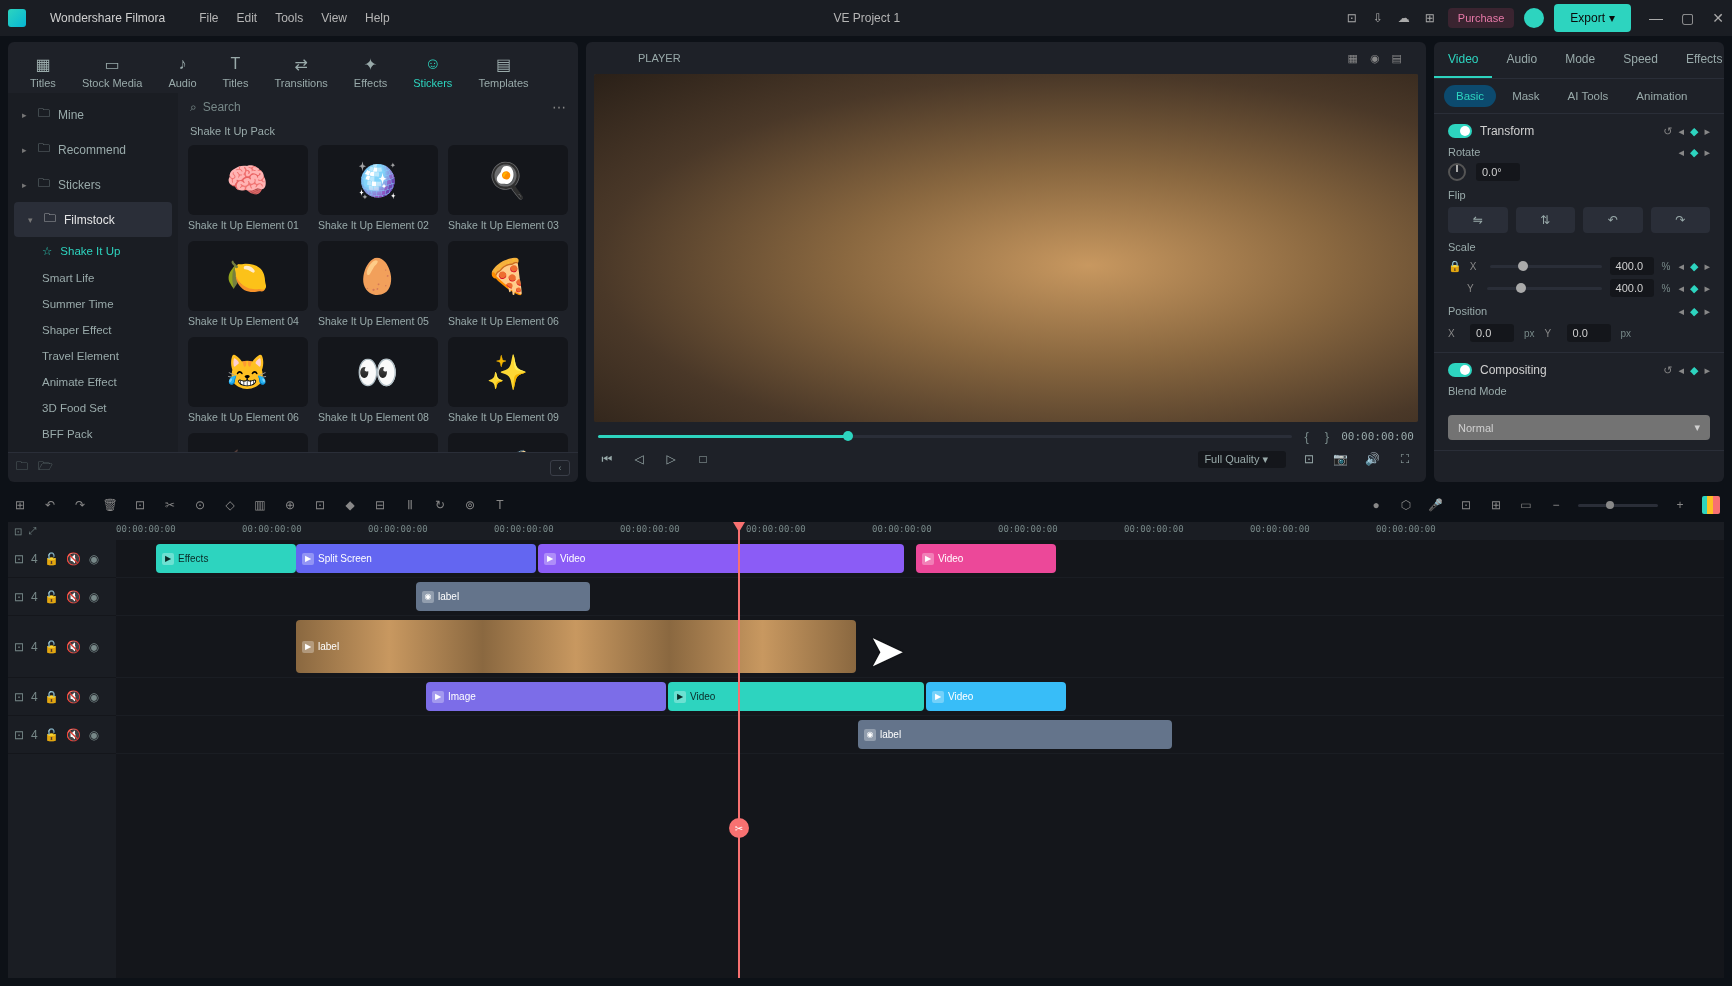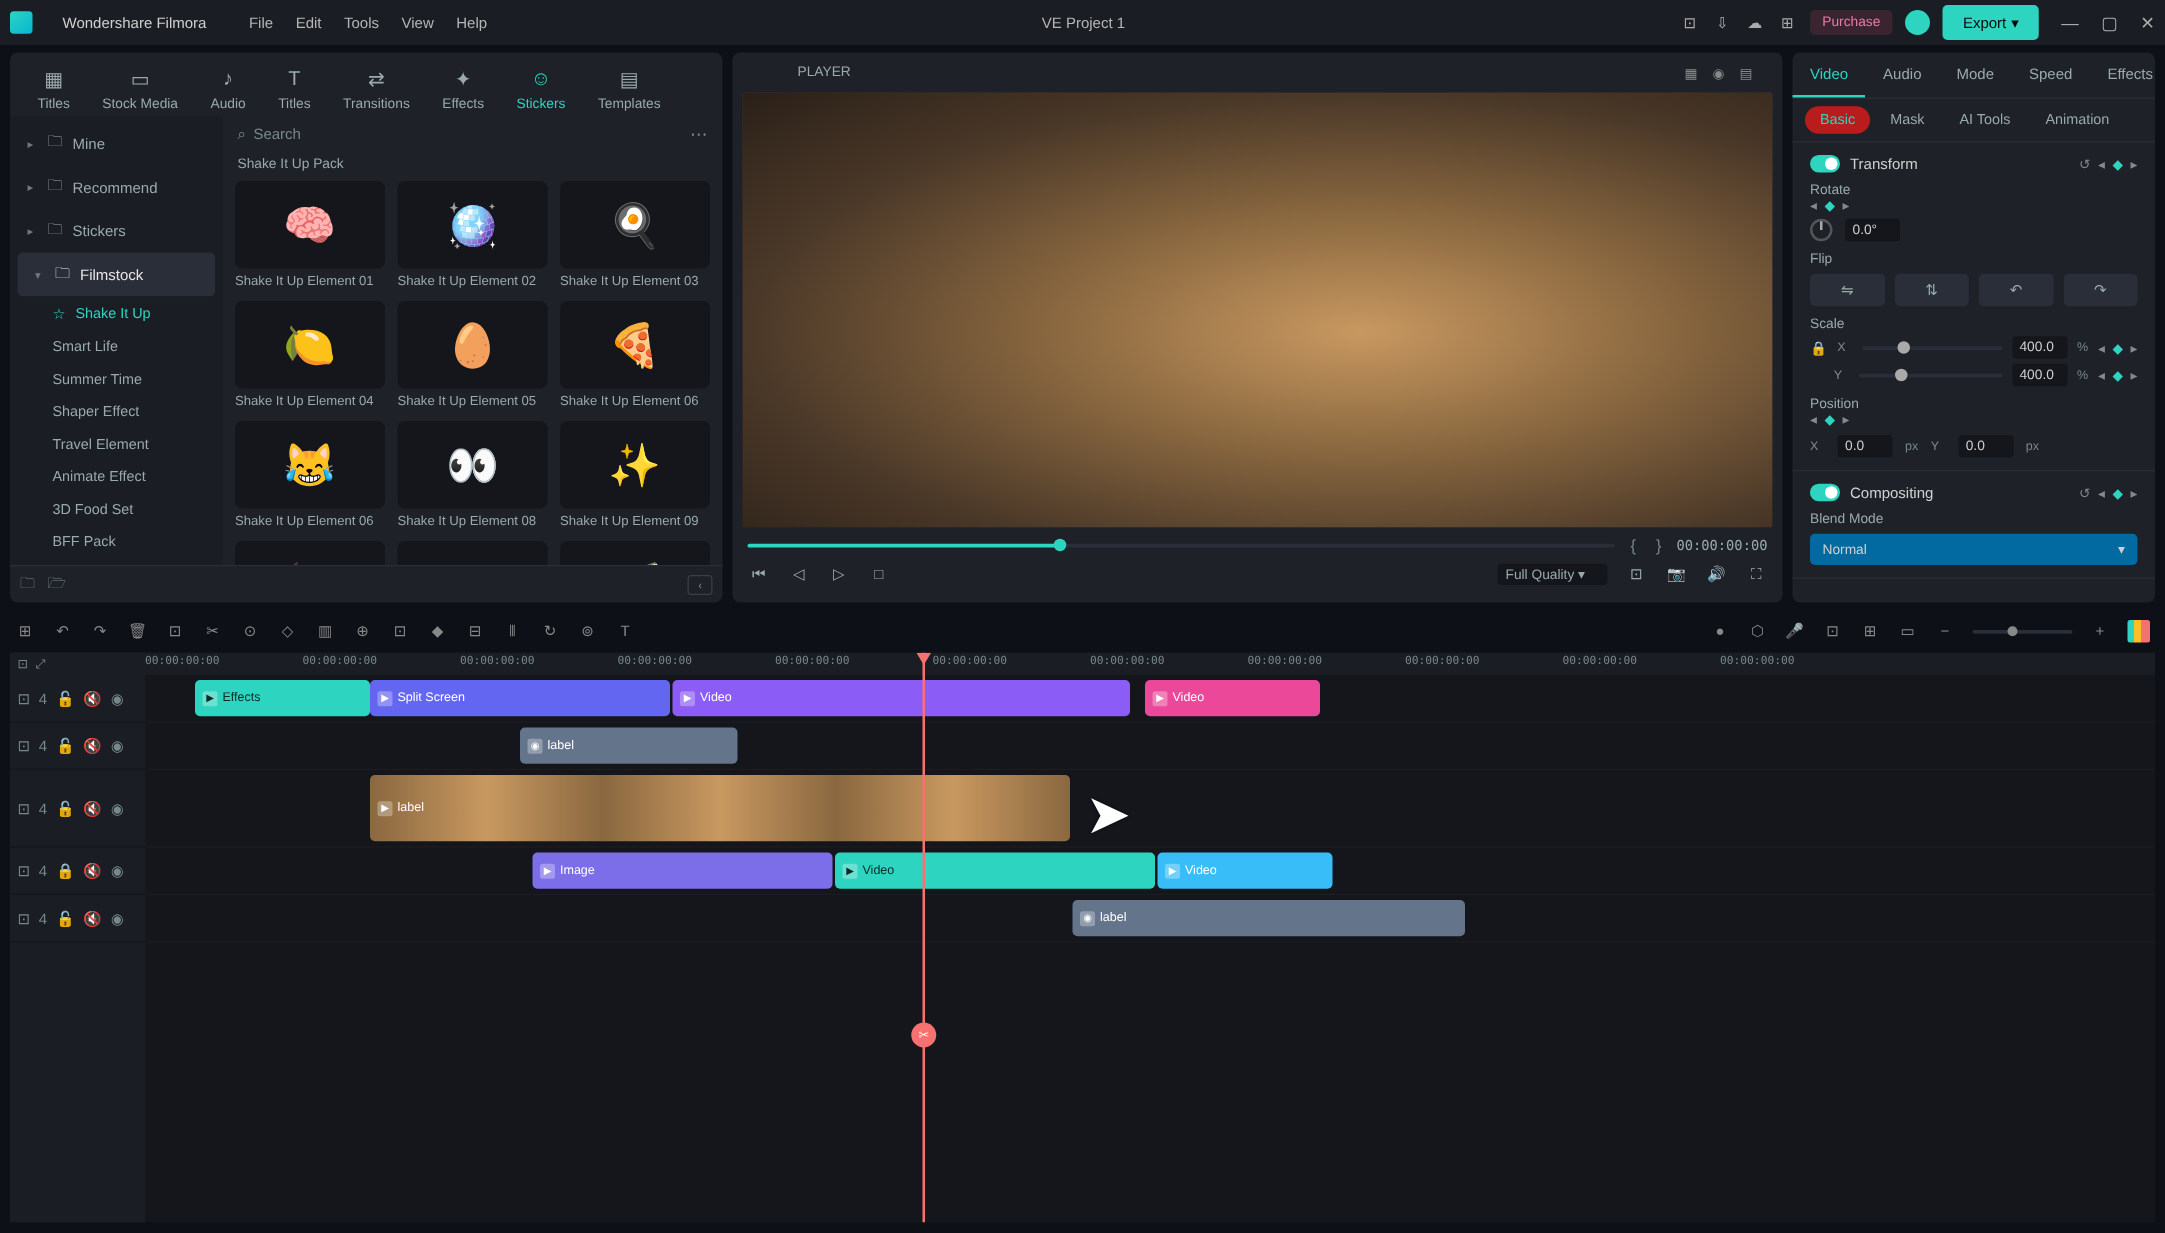--- a/index.html
+++ b/index.html
@@ -70,43 +70,43 @@
 .transport .sp{flex:1;}
 .quality-sel{color:#9aa;font-size:11px;padding:2px 18px 2px 6px;background:#14161b;border-radius:3px;}
 
 
 .inspector { width:290px; background:#1e2128; border-radius:6px; display:flex; flex-direction:column; }
 .insp-tabs{display:flex;border-bottom:1px solid #2a2e38;}
 .insp-tab{padding:10px 14px;font-size:12px;color:#9aa;cursor:pointer;}
 .insp-tab.active{color:#2dd4bf;border-bottom:2px solid #2dd4bf;}
 .insp-subtabs{display:flex;padding:6px 10px;gap:4px;border-bottom:1px solid #2a2e38;}
 .insp-subtab{padding:5px 12px;font-size:11.5px;color:#9aa;cursor:pointer;border-radius:4px;}
-.insp-subtab.active{background:#b91c1c;color:#2dd4bf;border-radius:11px;}
+.insp-subtab.active{background:#0c4a6e;color:#2dd4bf;border-radius:11px;}
 .insp-section{padding:10px 14px;border-bottom:1px solid #2a2e38;}
 .sec-head{display:flex;align-items:center;gap:8px;font-size:12px;color:#d0d0d0;margin-bottom:6px;}
 .toggle{width:24px;height:14px;background:#2dd4bf;border-radius:7px;position:relative;cursor:pointer;}
 .toggle::after{content:'';position:absolute;left:12px;top:2px;width:10px;height:10px;background:#fff;border-radius:50%;}
 .sec-head .sp{flex:1;}
 .kf-icons{display:flex;gap:6px;color:#888;font-size:11px;}
 .kf-icons .diamond{color:#2dd4bf;}
-.prop-label{font-size:11px;color:#9aa;margin:8px 0 4px 0;display:flex;justify-content:space-between;flex-direction:column;}
+.prop-label{font-size:11px;color:#9aa;margin:8px 0 4px 0;display:flex;justify-content:space-between;}
 .rotate-row{display:flex;align-items:center;gap:10px;}
 .rotate-dial{width:18px;height:18px;border:2px solid #555;border-radius:50%;position:relative;}
 .rotate-dial::after{content:'';position:absolute;left:50%;top:0;width:2px;height:7px;background:#aaa;transform:translateX(-50%);}
 .val-box{background:#14161b;border-radius:3px;padding:3px 6px;font-size:11px;color:#d0d0d0;min-width:44px;}
 .flip-row{display:flex;gap:8px;margin-top:6px;}
 .flip-btn{flex:1;height:26px;background:#2a2e38;border-radius:4px;display:flex;align-items:center;justify-content:center;color:#9aa;cursor:pointer;}
 .scale-row{display:flex;align-items:center;gap:8px;margin:4px 0;}
 .axis-lbl{width:12px;color:#888;font-size:10px;}
 .slider{flex:1;height:3px;background:#2a2e38;border-radius:2px;position:relative;}
 .slider-thumb{position:absolute;left:30%;top:50%;transform:translate(-50%,-50%);width:10px;height:10px;background:#aaa;border-radius:50%;}
 .unit{color:#788;font-size:10px;}
 .lock-icon{color:#888;font-size:11px;}
 .pos-row{display:flex;gap:10px;align-items:center;margin-top:6px;}
-.blend-sel{width:100%;background:#0369a1;border-radius:4px;padding:6px 10px;font-size:11px;color:#d0d0d0;margin-top:6px;display:flex;justify-content:space-between;align-items:center;}
+.blend-sel{width:100%;background:#737373;border-radius:4px;padding:6px 10px;font-size:11px;color:#d0d0d0;margin-top:18px;display:flex;justify-content:space-between;align-items:center;}
 
 
 .tl-toolbar{height:34px;display:flex;align-items:center;padding:0 12px;gap:14px;margin-top:6px;}
 .tl-toolbar .tico{color:#888;cursor:pointer;width:16px;text-align:center;}
 .tl-toolbar .sp{flex:1;}
 .zoom-slider{width:80px;height:3px;background:#2a2e38;border-radius:2px;position:relative;}
 .zoom-slider .zt{position:absolute;left:40%;top:50%;transform:translate(-50%,-50%);width:8px;height:8px;background:#888;border-radius:50%;}
 .audio-meter{width:18px;height:18px;background:linear-gradient(90deg,#2dd4bf 0%,#2dd4bf 30%,#fbbf24 30%,#fbbf24 60%,#f87171 60%);border-radius:2px;}
 
 

